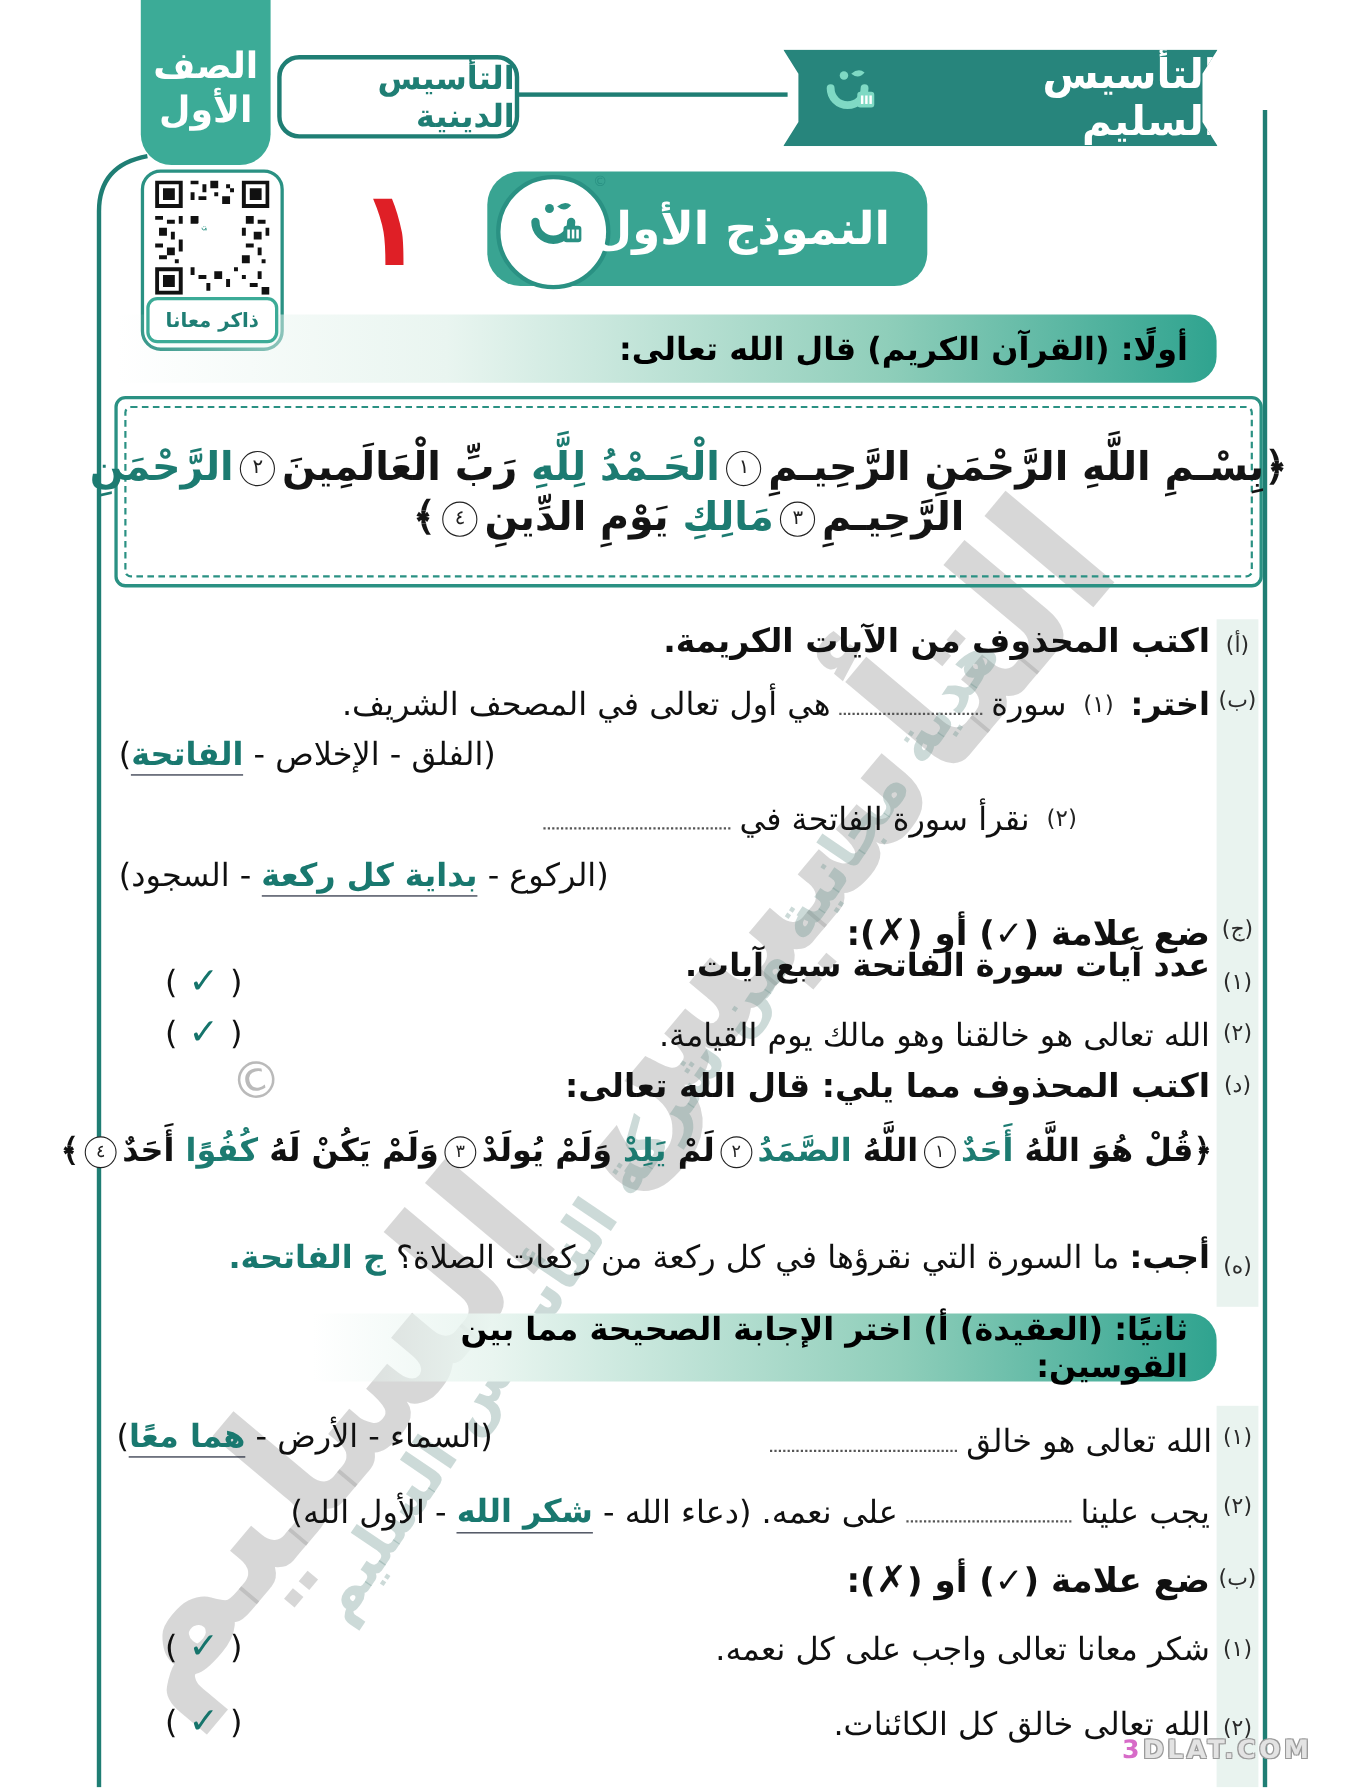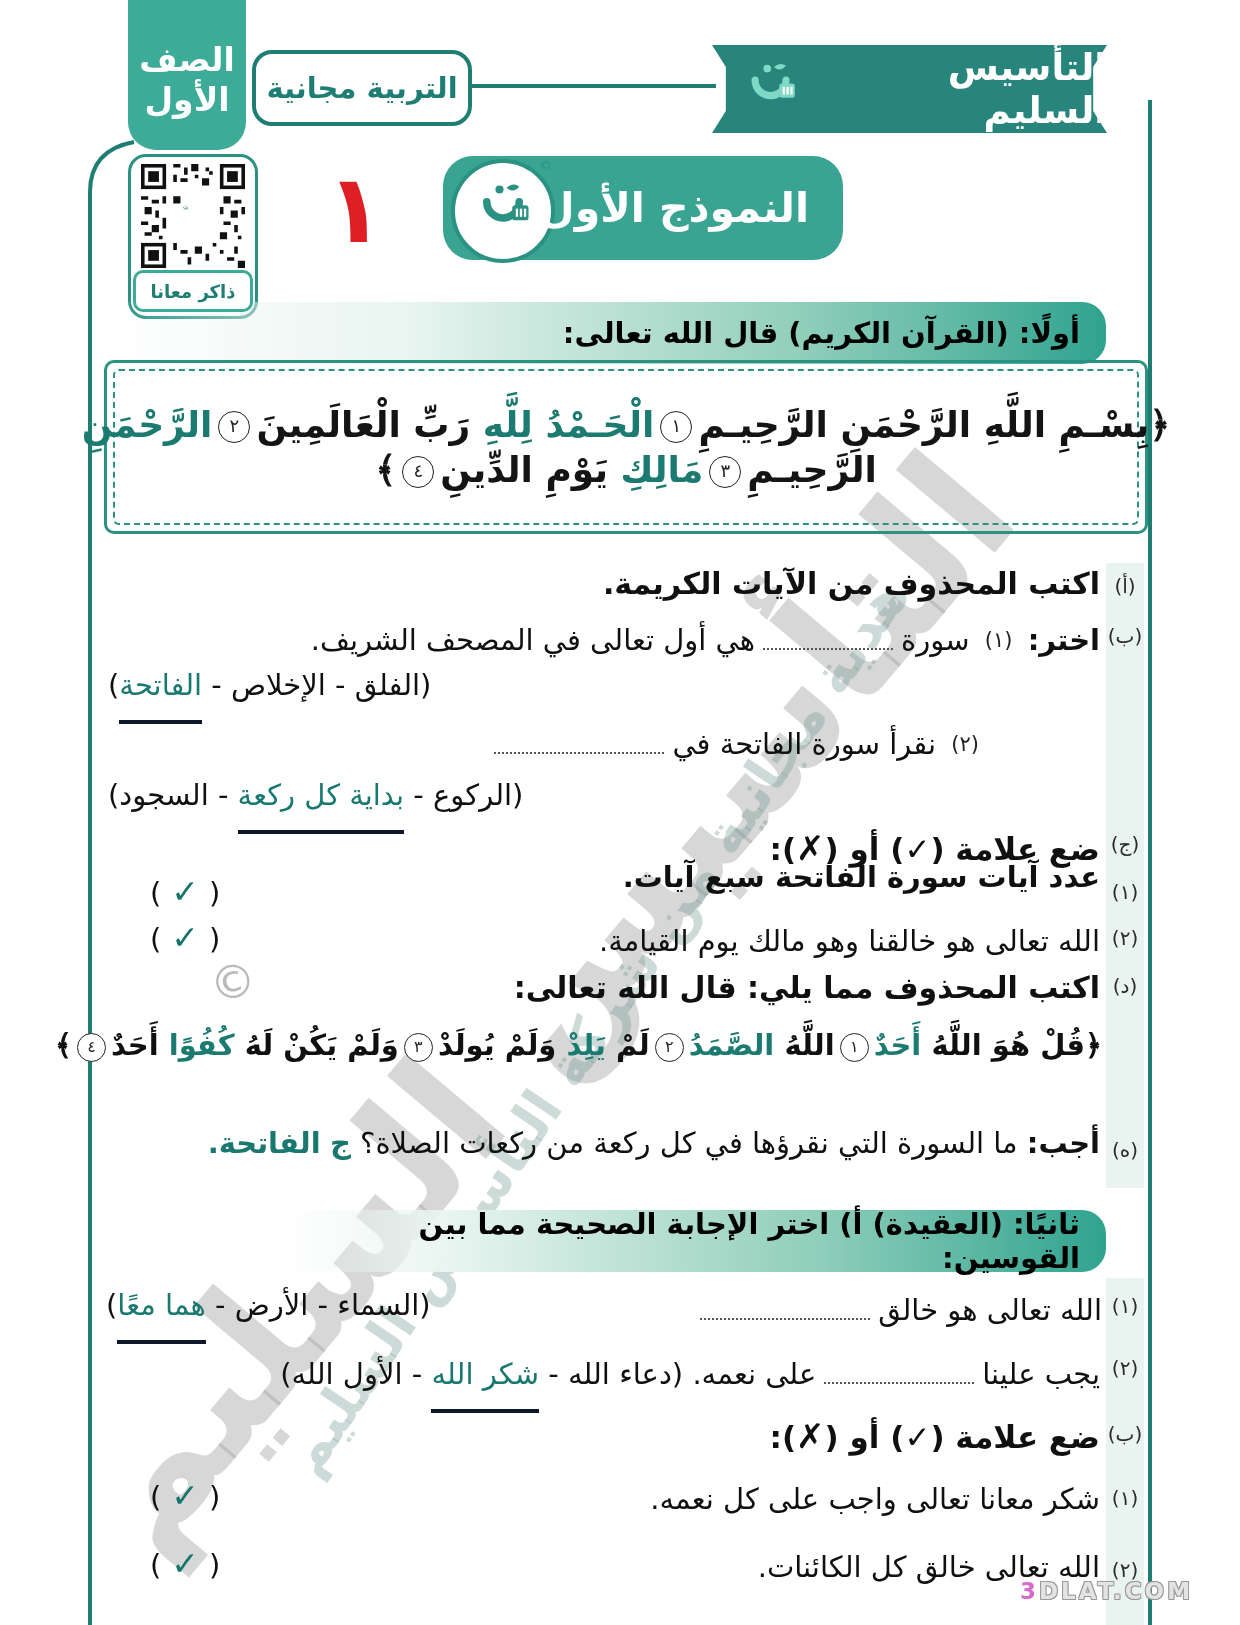--- a/index.html
+++ b/index.html
@@ -31,21 +31,21 @@
       border-radius:10px;display:flex;align-items:center;justify-content:center;z-index:3;}
   .qr-caption span{color:#1f7e74;font-weight:bold;font-size:18px;}
   .model-number{left:326px;top:162px;font-size:95px;font-weight:bold;color:#df1f26;z-index:2;line-height:1;}
   .model-pill{left:443px;top:156px;width:400px;height:104px;background:#39a492;border-radius:30px;z-index:2;}
   .model-pill .ring{position:absolute;left:8px;top:3px;width:96px;height:96px;border-radius:50%;
       background:#fff;border:4px solid #2a9183;display:flex;align-items:center;justify-content:center;color:#2a9183;}
   .model-pill .cp{position:absolute;left:96px;top:2px;color:#2a9183;font-size:13px;}
   .model-pill .title{position:absolute;right:34px;top:0;height:76px;line-height:104px;
       color:#fff;font-weight:bold;font-size:41px;}
   
-  .band{height:62px;border-radius:0 24px 24px 0;z-index:2;display:flex;align-items:center;margin-top:16px;}
+  .band{height:62px;border-radius:0 24px 24px 0;z-index:2;display:flex;align-items:center;}
   .band span{font-weight:bold;font-size:29px;color:#000;padding-right:26px;}
   .band1{left:106px;top:286px;width:1000px;
       background:linear-gradient(to left,#2fa38f 0%,#8fceba 30%,#e9f5f0 70%,rgba(255,255,255,0) 100%);}
   .band2{left:284px;top:1194px;width:822px;
       background:linear-gradient(to left,#2fa38f 0%,#8fceba 35%,#e9f5f0 80%,rgba(255,255,255,0) 100%);}
   
   .vbox{left:104px;top:360px;width:1038px;height:168px;border:3px solid #2a9183;border-radius:10px;z-index:2;background:transparent;}
   .vbox .inner{position:absolute;inset:6px;border:2px dashed #2a9183;border-radius:6px;
       display:flex;flex-direction:column;align-items:center;justify-content:center;gap:4px;}
   .quran{font-size:36px;font-weight:bold;color:#141414;white-space:nowrap;}
@@ -59,21 +59,21 @@
   
   .strip{left:1106px;width:38px;background:#e9f3ef;z-index:1;}
   .marker{left:1106px;width:38px;text-align:center;font-size:20px;color:#2b2b2b;z-index:3;}
   
   .row{right:140px;font-size:29px;color:#101010;z-index:3;white-space:nowrap;}
   .row b{font-weight:bold;}
   .bold30{font-weight:bold;font-size:30px;text-align:right;}
   .qnum{font-size:21px;color:#222;margin:0 6px;position:relative;top:-3px;}
   .blank{display:inline-block;border-bottom:2.5px dotted #555;height:1.05em;margin:0 8px;}
   .opts{z-index:3;font-size:29px;white-space:nowrap;}
-  .ans{color:#19786f;font-weight:normal;border-bottom:4px solid #0f172a;padding-bottom:18px;}
+  .ans{color:#19786f;font-weight:bold;border-bottom:1px solid #0f172a;padding-bottom:2px;}
   .ansplain{color:#19786f;font-weight:bold;}
   .markrow{font-weight:bold;font-size:31px;}
   .markrow .x{font-weight:900;font-size:34px;}
   .check{left:150px;font-size:29px;z-index:3;white-space:nowrap;}
   .check .mk{color:#15746b;font-weight:900;font-size:33px;padding:0 10px;}
   .flexrow{left:106px;width:996px;display:flex;justify-content:space-between;z-index:3;
       font-size:29px;white-space:nowrap;}
   
   .wm-big{left:-90px;top:880px;width:1300px;text-align:center;font-size:170px;font-weight:bold;
       color:rgba(160,160,160,0.42);transform:rotate(-50deg);z-index:1;pointer-events:none;white-space:nowrap;}
@@ -109,21 +109,21 @@
 
   <div class="abs wm-big">التأسيس السليم</div>
   <div class="abs wm-diag">هدية مجانية من شركة التأسيس السليم</div>
   <div class="abs wm-cp">©</div>
 
   <div class="abs grade-badge">
     <span>الصف</span>
     <span>الأول</span>
   </div>
   <div class="abs subject-label">
-    <span>التربية مجانية</span>
+    <span>التأسيس الدينية</span>
   </div>
   <div class="abs connector"></div>
   <div class="abs brand-banner">
     <span class="brand-title">التأسيس السليم</span>
     <svg class="logo" viewBox="0 0 100 100">
         <use href="#brand-glyph"></use>
       </svg>
     <span class="cp">©</span>
   </div>
 

